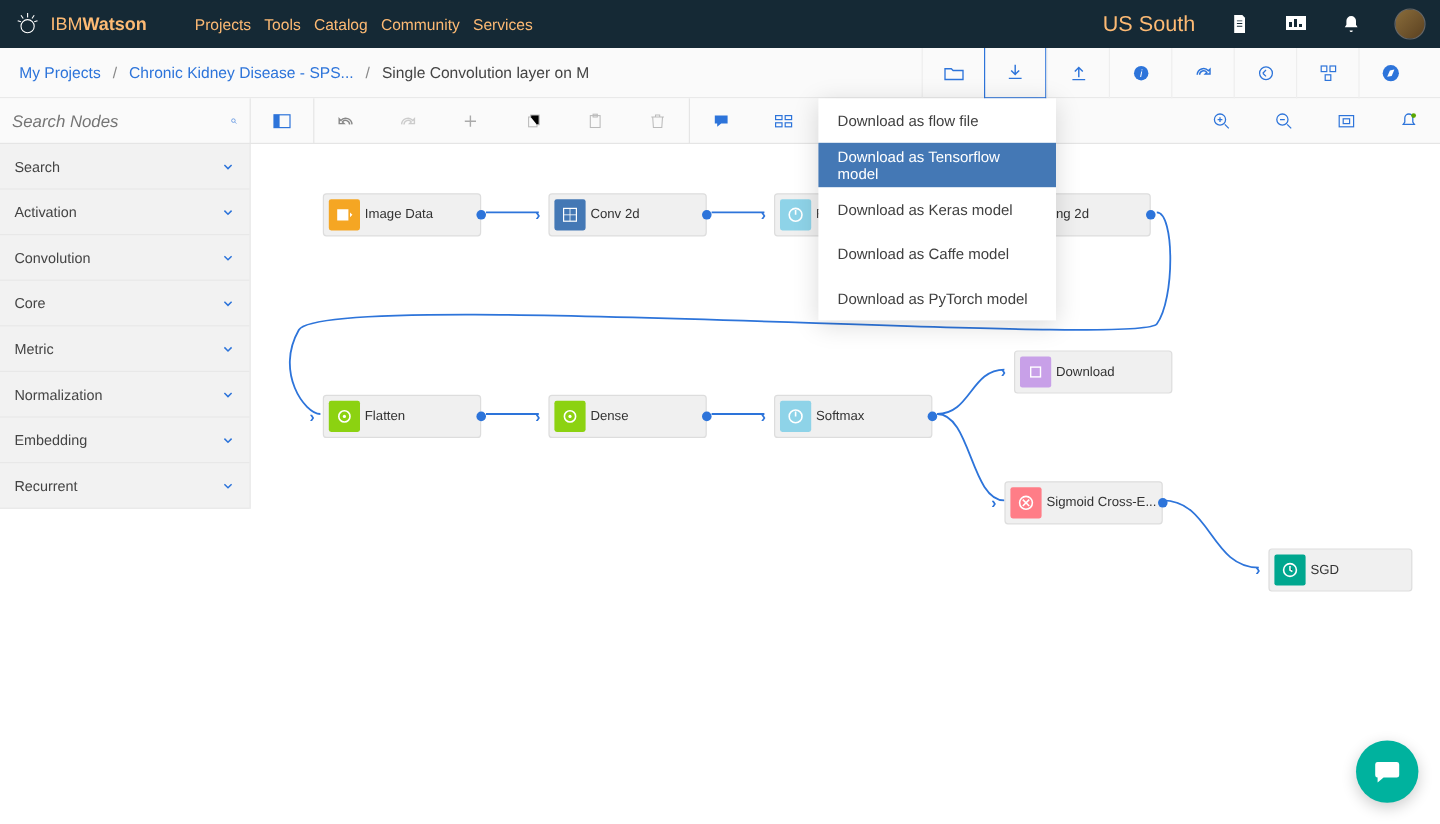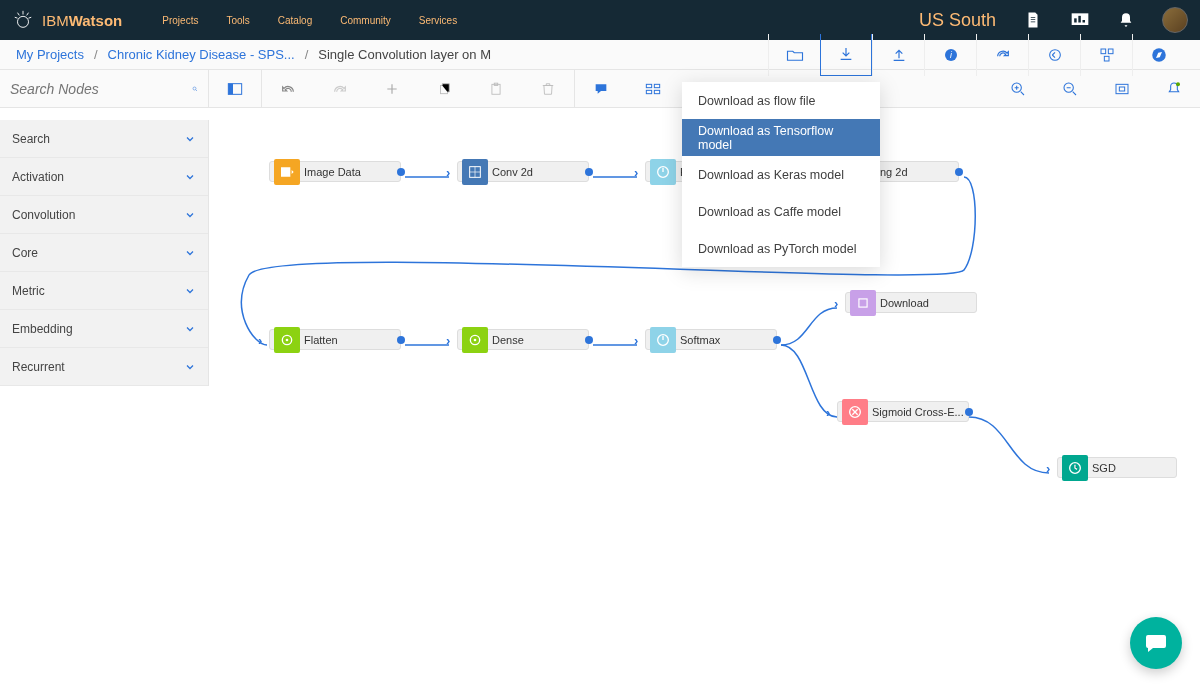--- a/index.html
+++ b/index.html
@@ -2,28 +2,28 @@
 <html><head>
 <meta charset="utf-8">
 <style>
 * { margin: 0; padding: 0; box-sizing: border-box; font-family: "Helvetica Neue", Arial, sans-serif; }
 body { width: 1200px; height: 687px; background: #fff; overflow: hidden; position: relative; }
 
 
 .topnav { height: 40px; background: #152935; display: flex; align-items: center; color: #fdba74; padding: 0 12px; }
 .logo { display: flex; align-items: center; font-size: 15px; margin-right: 40px; }
 .logo svg { margin-right: 8px; }
-.nav-links { display: flex; gap: 28px; font-size: 10px; }
+.nav-links { display: flex; gap: 11px; font-size: 13px; }
 .nav-links span { cursor: pointer; }
 .nav-right { margin-left: auto; display: flex; align-items: center; gap: 28px; font-size: 18px; }
 .nav-icons { display: flex; gap: 28px; align-items: center; }
 .avatar { width: 26px; height: 26px; border-radius: 50%; background: linear-gradient(135deg,#8a6d3b,#5a4020); border: 1px solid #666; }
 
 
-.crumbbar { height: 30px; border-bottom: 1px solid #e5e5e5; display: flex; align-items: center; padding: 0 16px; font-size: 13px; color: #2d74da; background: #fafafa; }
+.crumbbar { height: 42px; border-bottom: 1px solid #e5e5e5; display: flex; align-items: center; padding: 0 16px; font-size: 13px; color: #2d74da; background: #fafafa; }
 .crumbbar .sep { color: #888; margin: 0 10px; }
 .crumbbar .last { color: #444; }
 .crumb-icons { margin-left: auto; display: flex; align-items: center; }
 .crumb-icons .cicon { width: 52px; height: 42px; display: flex; align-items: center; justify-content: center; border-left: 1px solid #eee; color: #2d74da; }
 .crumb-icons .cicon.active { border: 1px solid #2d74da; border-top: none; }
 
 
 .toolbar { height: 38px; border-bottom: 1px solid #e5e5e5; display: flex; align-items: center; background: #fafafa; }
 .sidebar-search { width: 209px; height: 38px; border-right: 1px solid #e5e5e5; display: flex; align-items: center; padding: 0 10px; }
 .sidebar-search input { border: none; background: transparent; font-size: 14px; font-style: italic; color: #888; outline: none; flex: 1; }
@@ -32,21 +32,21 @@
 .tool-sep { width: 1px; height: 38px; background: #e5e5e5; }
 .tool-right { margin-left: auto; display: flex; }
 
 
 .sidebar { position: absolute; top: 120px; left: 0; width: 209px; background: #f2f2f2; border-right: 1px solid #e5e5e5; }
 .palette-item { height: 38px; display: flex; align-items: center; justify-content: space-between; padding: 0 12px; font-size: 12px; color: #444; border-bottom: 1px solid #e8e8e8; cursor: pointer; }
 .palette-item svg { color: #2d74da; }
 
 
 .canvas { position: absolute; left: 209px; top: 120px; right: 0; bottom: 0; background: #fff; }
-.node { position: absolute; width: 132px; height: 21px; background: #f0f0f0; border: 1px solid #ddd; border-radius: 3px; display: flex; align-items: center; font-size: 11px; color: #333; }
+.node { position: absolute; width: 132px; height: 36px; background: #f0f0f0; border: 1px solid #ddd; border-radius: 3px; display: flex; align-items: center; font-size: 11px; color: #333; }
 .node .nicon { width: 26px; height: 26px; margin: 0 4px; border-radius: 2px; display: flex; align-items: center; justify-content: center; }
 .node .port-out { position: absolute; right: -5px; top: 50%; width: 8px; height: 8px; background: #2d74da; border-radius: 50%; transform: translateY(-50%); }
 .node .port-in { position: absolute; left: -12px; top: 50%; transform: translateY(-50%); color: #2d74da; font-size: 13px; font-weight: bold; }
 
 svg.wires { position: absolute; inset: 0; width: 100%; height: 100%; pointer-events: none; }
 svg.wires path { stroke: #2d74da; stroke-width: 1.5; fill: none; }
 
 
 .dropdown { position: absolute; left: 682px; top: 82px; width: 198px; background: #fff; box-shadow: 0 4px 20px rgba(0,0,0,0.15); z-index: 50; }
 .dropdown .item { height: 37px; display: flex; align-items: center; padding: 0 16px; font-size: 12.5px; color: #404040; cursor: pointer; }
@@ -276,20 +276,26 @@
         <path fill="none" stroke="currentColor" stroke-width="2.5" d="M6 9l6 6 6-6"></path>
       </svg>
     </div>
   <div class="palette-item">
       <span>Metric</span>
       <svg width="12" height="12" viewBox="0 0 24 24">
         <path fill="none" stroke="currentColor" stroke-width="2.5" d="M6 9l6 6 6-6"></path>
       </svg>
     </div>
   <div class="palette-item">
+      <span>Normalization</span>
+      <svg width="12" height="12" viewBox="0 0 24 24">
+        <path fill="none" stroke="currentColor" stroke-width="2.5" d="M6 9l6 6 6-6"></path>
+      </svg>
+    </div>
+  <div class="palette-item">
       <span>Embedding</span>
       <svg width="12" height="12" viewBox="0 0 24 24">
         <path fill="none" stroke="currentColor" stroke-width="2.5" d="M6 9l6 6 6-6"></path>
       </svg>
     </div>
   <div class="palette-item">
       <span>Recurrent</span>
       <svg width="12" height="12" viewBox="0 0 24 24">
         <path fill="none" stroke="currentColor" stroke-width="2.5" d="M6 9l6 6 6-6"></path>
       </svg>

